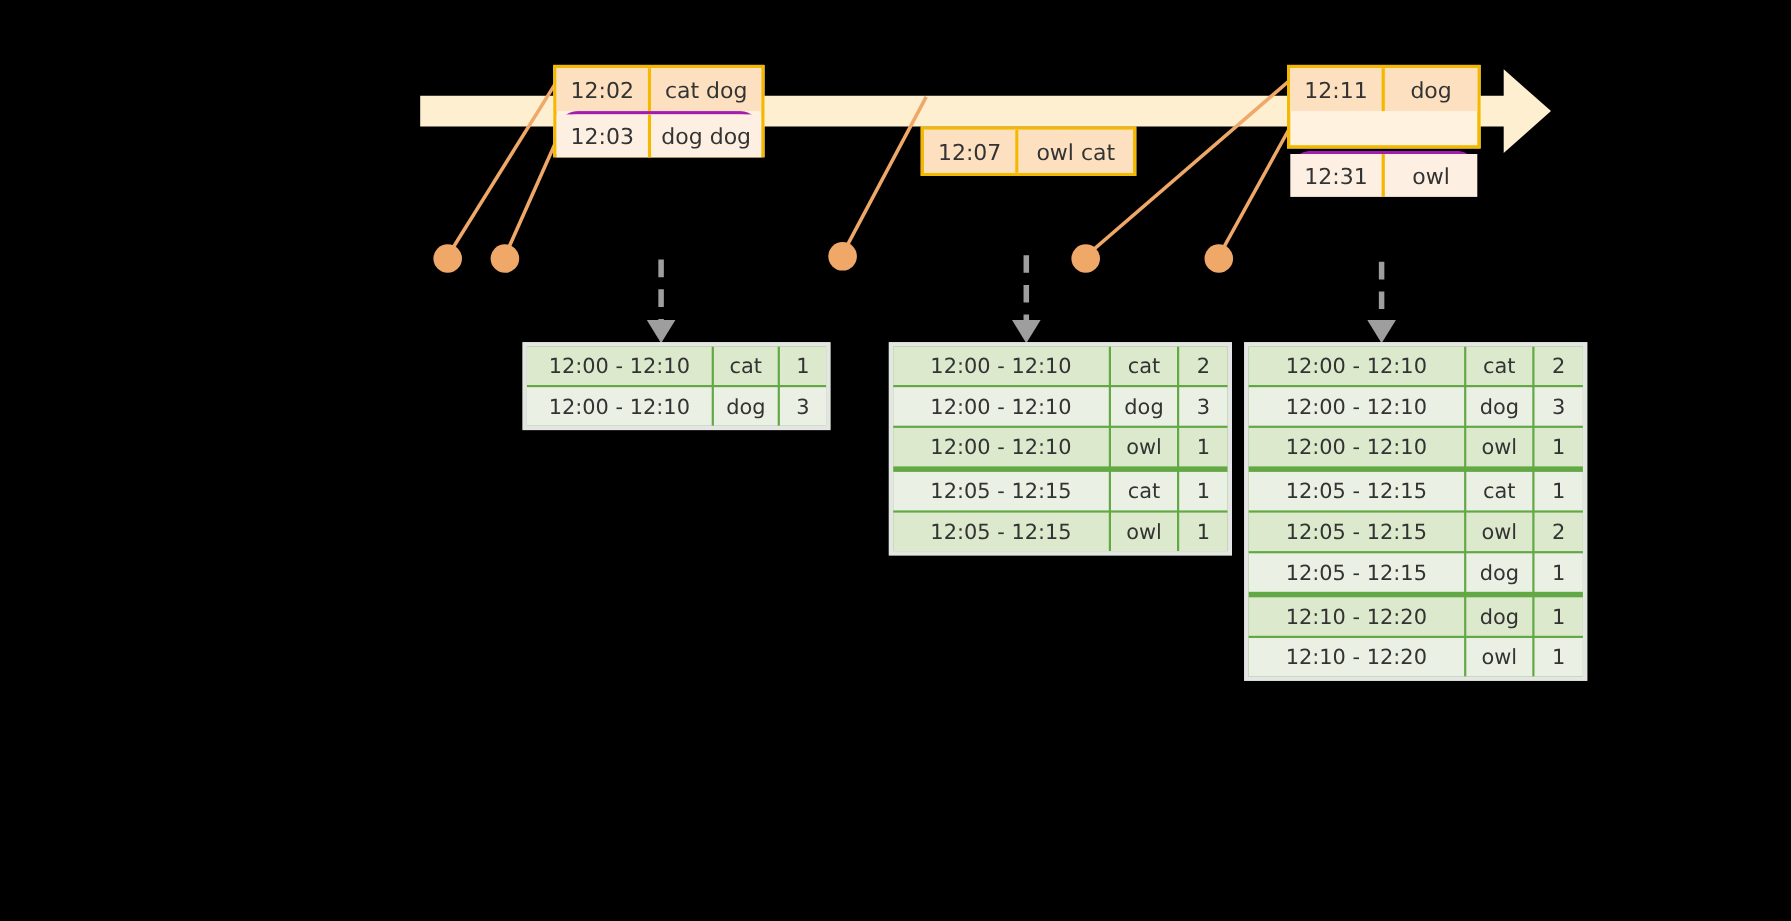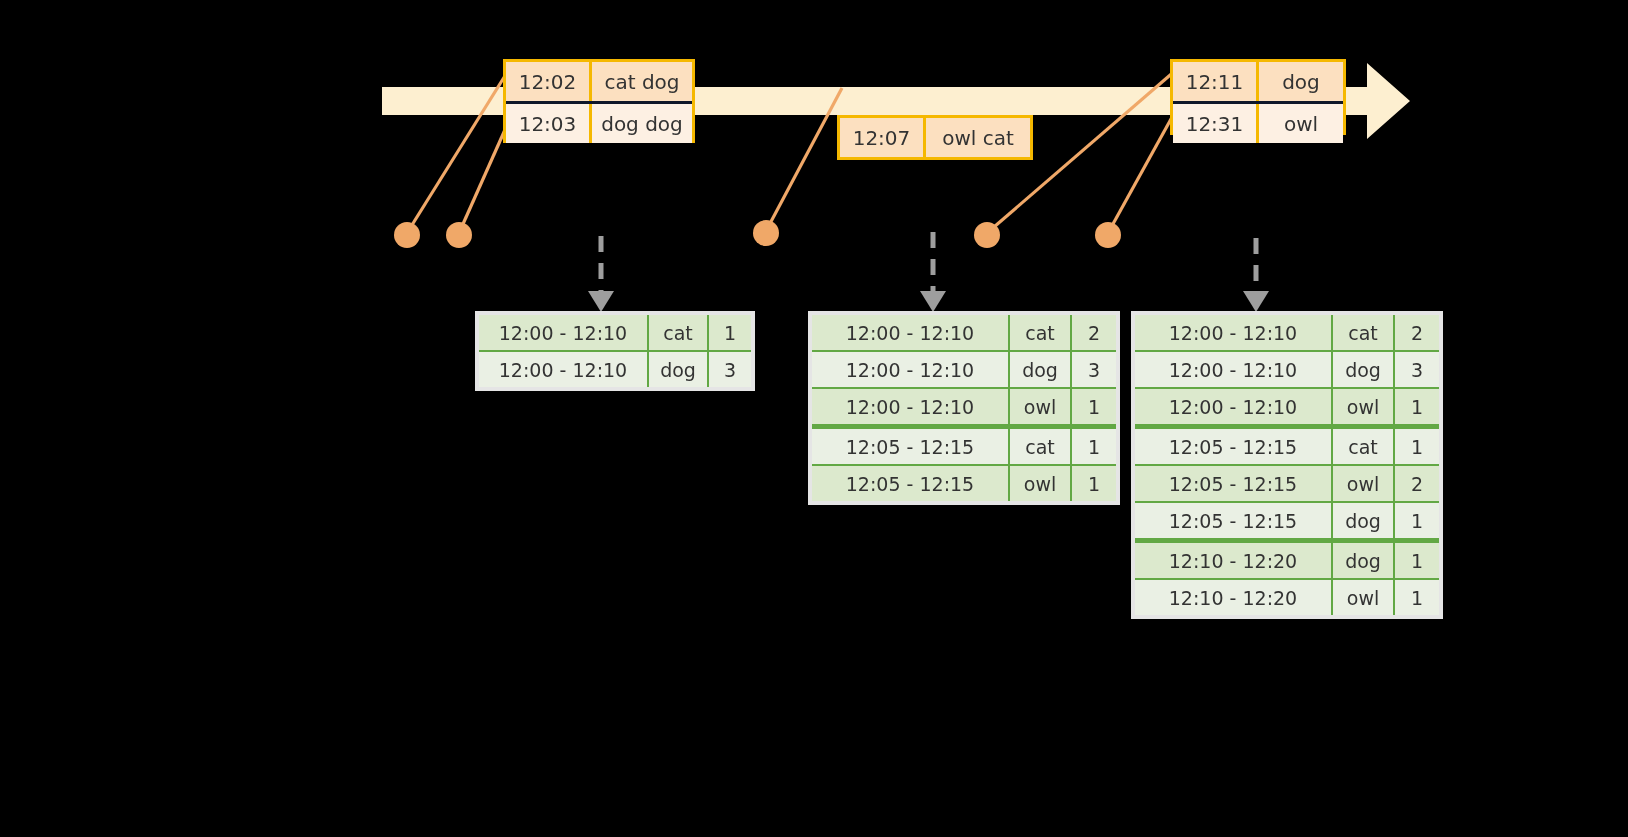--- a/index.html
+++ b/index.html
@@ -38,21 +38,22 @@
     display: flex;
     flex-direction: column;
     background: #FFF3E0;
   }
   .event-row {
     display: flex;
     flex-direction: row;
     flex: 1 1 auto;
   }
   .event-row + .event-row {
-    border-top: 3px solid #0f172a;
+    border-top: 3px solid #a21caf;
+    border-radius: 19px;
   }
   .event-row.shade-a .event-cell { background: #FCE0C0; }
   .event-row.shade-b .event-cell { background: #FDF0E3; }
 
   .event-cell {
     display: flex;
     align-items: center;
     justify-content: center;
     font-size: 20px;
     color: #333333;
@@ -146,21 +147,21 @@
     </div>
   </div>
 
   <div class="event-box" style="left:837px; top:79px; width:196px; height:45px;margin-top:36px;">
     <div class="event-row shade-a">
       <div class="event-cell time">12:07</div>
       <div class="event-cell words">owl cat</div>
     </div>
   </div>
 
-  <div class="event-box" style="left:1170px; top:59px; width:176px; height:76px;">
+  <div class="event-box" style="left:1170px; top:59px; width:176px; height:76px;gap:36px;">
     <div class="event-row shade-a">
       <div class="event-cell time">12:11</div>
       <div class="event-cell words">dog</div>
     </div>
     <div class="event-row shade-b">
       <div class="event-cell time">12:31</div>
       <div class="event-cell words">owl</div>
     </div>
   </div>
 

